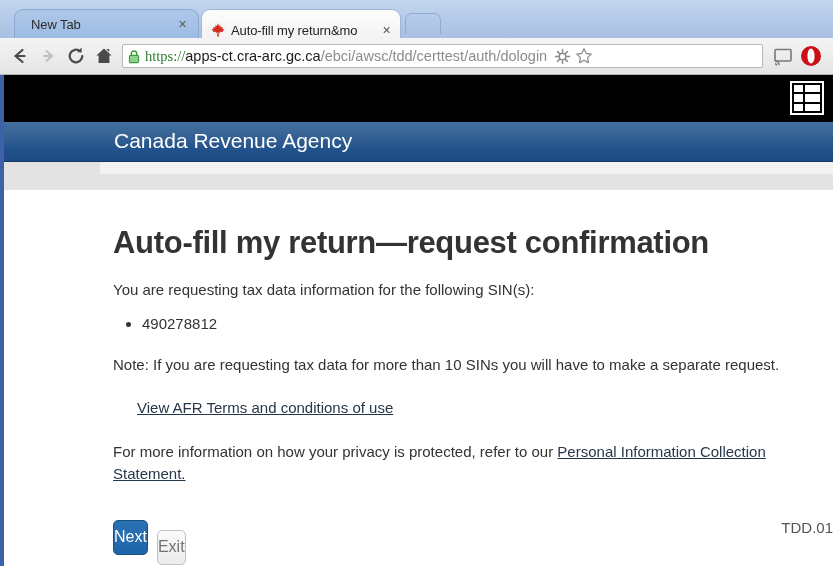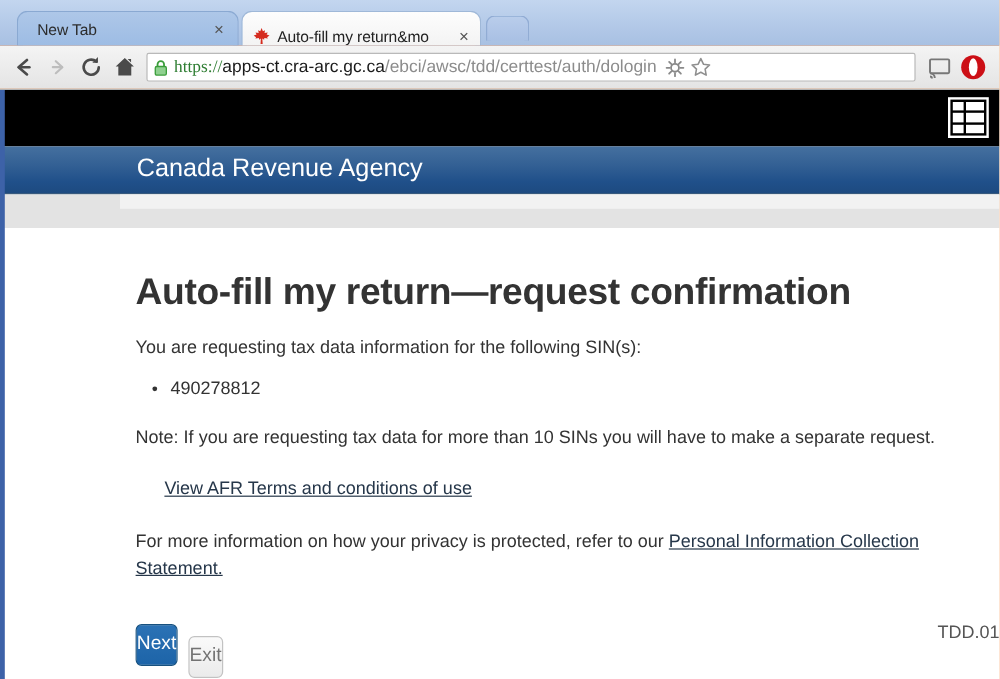--- a/index.html
+++ b/index.html
@@ -12,21 +12,21 @@
     overflow: hidden;
     font-family: "Liberation Sans", sans-serif;
     background: #ffffff;
   }
 
   
   .browser {
     width: 833px;
     height: 566px;
     position: relative;
-    background: #f97316;
+    background: #1d4ed8;
     box-sizing: border-box;
   }
 
   
   .tabstrip {
     height: 38px;
     background: linear-gradient(to bottom, #c3d6ef 0%, #b3c9e8 55%, #a8c0e2 100%);
     position: relative;
     padding-left: 8px;
     box-sizing: border-box;

